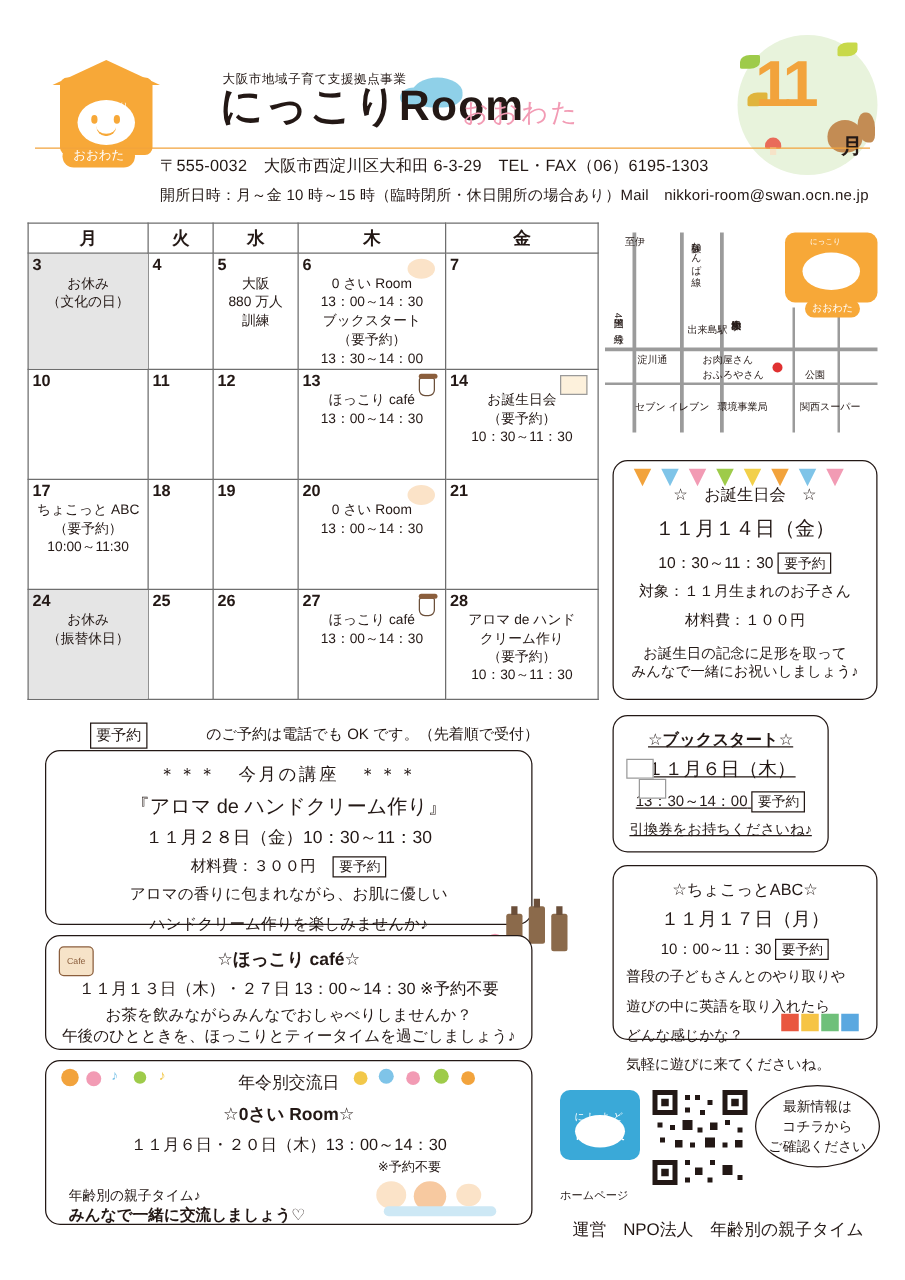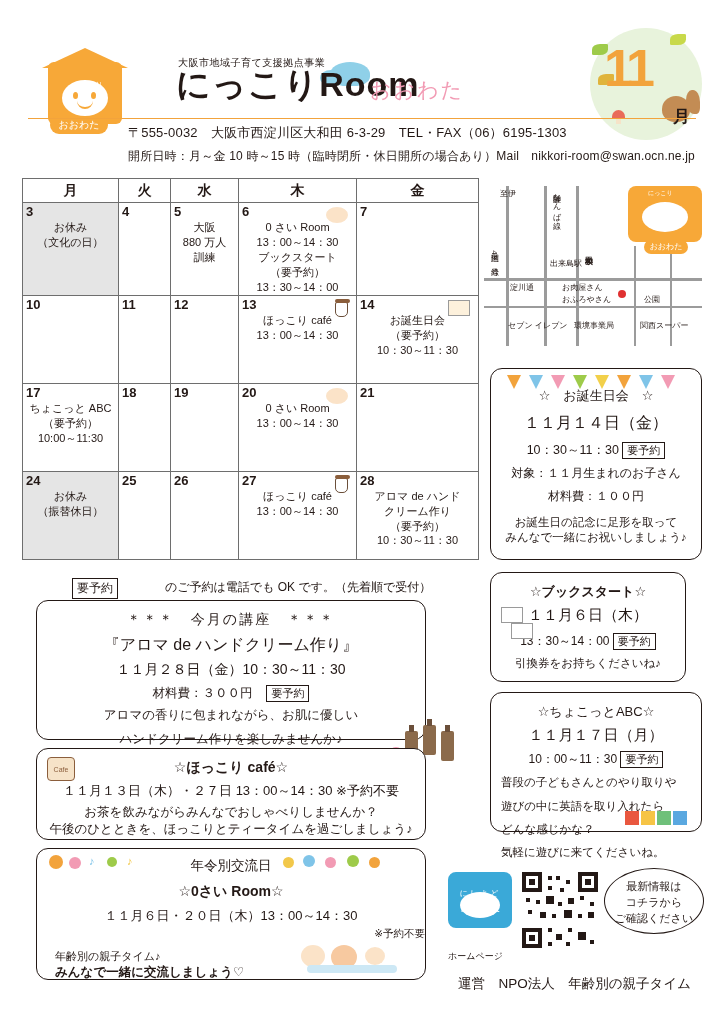--- a/index.html
+++ b/index.html
@@ -148,36 +148,36 @@
   #box-cafe .t1 { font-size: 14px; text-align: center; margin-top: 10px; font-weight: bold; }
   #box-cafe .t2 { font-size: 13px; text-align: center; margin-top: 5px; }
   #box-cafe .t3 { font-size: 12.5px; text-align: center; margin-top: 4px; }
   #box-cafe .t4 { font-size: 12.5px; text-align: center; }
 
   
   #box-nenrei { left: 36px; top: 848px; width: 390px; height: 132px; }
   #box-nenrei .t1 { font-size: 13.5px; text-align: center; margin-top: 8px; }
   #box-nenrei .t2 { font-size: 14px; text-align: center; margin-top: 8px; font-weight: bold; }
   #box-nenrei .t3 { font-size: 13px; text-align: center; margin-top: 6px; }
-  #box-nenrei .t4 { font-size: 10.5px; text-align: right; margin-top: 2px; }
+  #box-nenrei .t4 { font-size: 10.5px; text-align: right; margin-right: 72px; margin-top: 2px; }
   #box-nenrei .t5 { font-size: 11px; margin-left: 18px; margin-top: 8px; }
   #box-nenrei .t6 { font-size: 12.5px; margin-left: 18px; font-weight: bold; }
 
   
   #box-bday { left: 490px; top: 368px; width: 212px; height: 192px; }
   #box-bday .t1 { font-size: 13px; text-align: center; margin-top: 18px; }
   #box-bday .t2 { font-size: 16px; text-align: center; margin-top: 8px; }
   #box-bday .t3 { font-size: 12.5px; text-align: center; margin-top: 8px; }
   #box-bday .t4 { font-size: 12px; text-align: center; margin-top: 6px; }
   #box-bday .t5 { font-size: 12px; text-align: center; margin-top: 6px; }
   #box-bday .t6 { font-size: 11.5px; text-align: center; margin-top: 10px; }
   #box-bday .t7 { font-size: 11.5px; text-align: center; }
 
   
-  #box-book { left: 490px; top: 572px; width: 196px; height: 110px; }
+  #box-book { left: 490px; top: 572px; width: 173px; height: 110px; text-decoration: underline; }
   #box-book .t1 { font-size: 13px; text-align: center; margin-top: 10px; font-weight: bold; }
   #box-book .t2 { font-size: 15px; text-align: center; margin-top: 5px; }
   #box-book .t3 { font-size: 12px; text-align: center; margin-top: 8px; }
   #box-book .t4 { font-size: 11.5px; text-align: center; margin-top: 6px; }
 
   
   #box-abc { left: 490px; top: 692px; width: 212px; height: 140px; }
   #box-abc .t1 { font-size: 13px; text-align: center; margin-top: 10px; }
   #box-abc .t2 { font-size: 15px; text-align: center; margin-top: 5px; }
   #box-abc .t3 { font-size: 12px; text-align: center; margin-top: 6px; }

